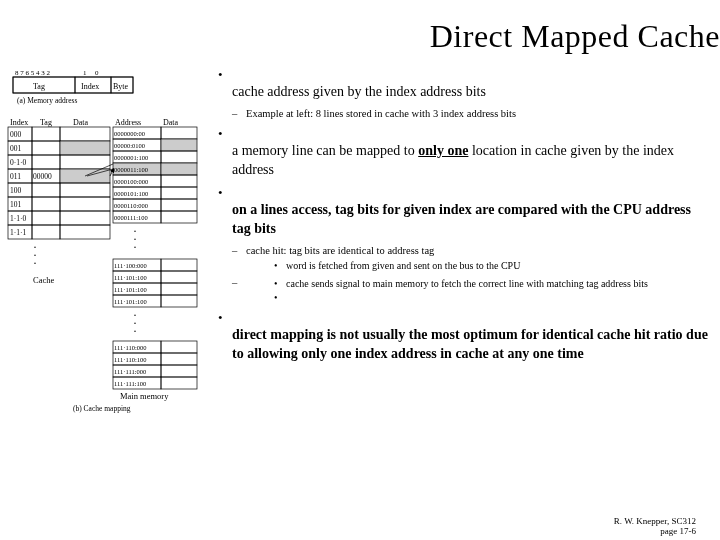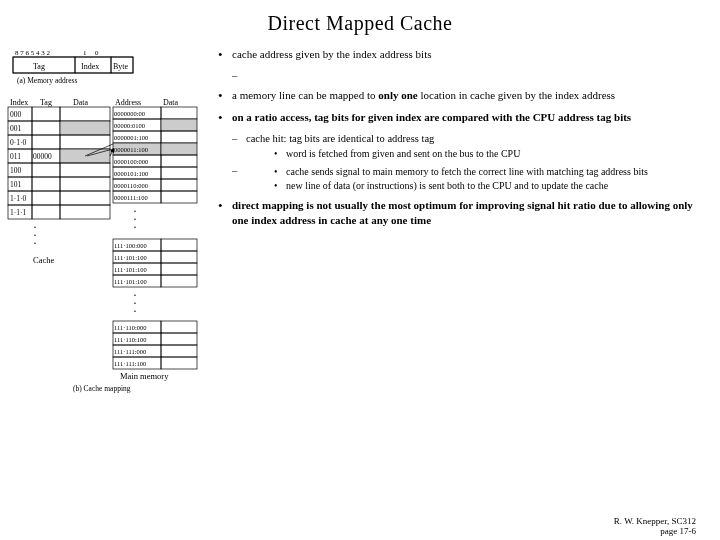--- a/index.html
+++ b/index.html
@@ -6,24 +6,24 @@
     body {
       width: 720px;
       height: 540px;
       background: #fff;
       font-family: 'Times New Roman', Times, serif;
       overflow: hidden;
       position: relative;
     }
 
     #page-title {
-      text-align: center;
-      font-size: 20px;
+      text-align: right;
+      font-size: 32px;
       font-weight: normal;
-      padding-top: 12px;
+      padding-top: 18px;
       padding-bottom: 8px;
       letter-spacing: 0.5px;
     }
 
     .main-content {
       display: flex;
       flex-direction: row;
       width: 720px;
       height: calc(540px - 55px);
     }
@@ -54,22 +54,23 @@
       margin-bottom: 5px;
     }
 
     .bullet-dot {
       min-width: 14px;
       font-size: 13px;
       line-height: 1.3;
     }
 
     .bullet-text {
-      font-size: 11px;
+      font-size: 14px;
       line-height: 1.35;
+      margin-top: 16px;
     }
 
     .sub-bullet {
       display: flex;
       align-items: flex-start;
       margin-left: 14px;
       margin-top: 2px;
       margin-bottom: 2px;
       font-size: 10.5px;
       line-height: 1.35;
@@ -279,33 +280,34 @@
   </div>
 
   <div class="text-area">
 
     <div class="bullet-row">
       <span class="bullet-dot">•</span>
       <span class="bullet-text">cache address given by the index address bits</span>
     </div>
     <div class="sub-bullet">
       <span class="sub-dash">–</span>
+      <span>Example at left:  8 lines stored in cache with 3 index address bits</span>
     </div>
 
     <div class="bullet-row" style="margin-top:5px;">
       <span class="bullet-dot">•</span>
       <span class="bullet-text">
-        a memory line can be mapped to <span style="font-weight:bold;">only one</span> location in cache given by the index address
+        a memory line can be mapped to <span style="font-weight:bold;text-decoration:underline;">only one</span> location in cache given by the index address
       </span>
     </div>
 
     <div class="bullet-row" style="margin-top:5px;">
       <span class="bullet-dot">•</span>
       <span class="bullet-text" style="font-weight:bold;">
-        on a ratio access, tag bits for given index are compared with the CPU address tag bits
+        on a lines access, tag bits for given index are compared with the CPU address tag bits
       </span>
     </div>
 
     <div class="sub-bullet">
       <span class="sub-dash">–</span>
       <div>
         <span>cache hit:  tag bits are identical to address tag</span>
         <div class="sub-sub-bullet">
           <span class="sub-sub-dot">•</span>
           <span>word is fetched from given and sent on the bus to the CPU</span>
@@ -315,29 +317,28 @@
 
     <div class="sub-bullet" style="margin-top:3px;">
       <span class="sub-dash">–</span>
       <div>
         <div class="sub-sub-bullet">
           <span class="sub-sub-dot">•</span>
           <span>cache sends signal to main memory to fetch the correct line with matching  tag address bits</span>
         </div>
         <div class="sub-sub-bullet">
           <span class="sub-sub-dot">•</span>
-          <span>new line of data (or instructions) is sent both to the CPU and to update the cache</span>
         </div>
       </div>
     </div>
 
     <div class="bullet-row" style="margin-top:5px;">
       <span class="bullet-dot">•</span>
       <span class="bullet-text" style="font-weight:bold;">
-        direct mapping is not usually the most optimum for improving signal hit ratio due to allowing only one index address in cache at any one time
+        direct mapping is not usually the most optimum for identical cache hit ratio due to allowing only one index address in cache at any one time
       </span>
     </div>
 
   </div>
 </div>
 
 <div class="footer-ref">
   <span>R. W. Knepper, SC312</span><br>
   <span>page 17-6</span>
 </div>

